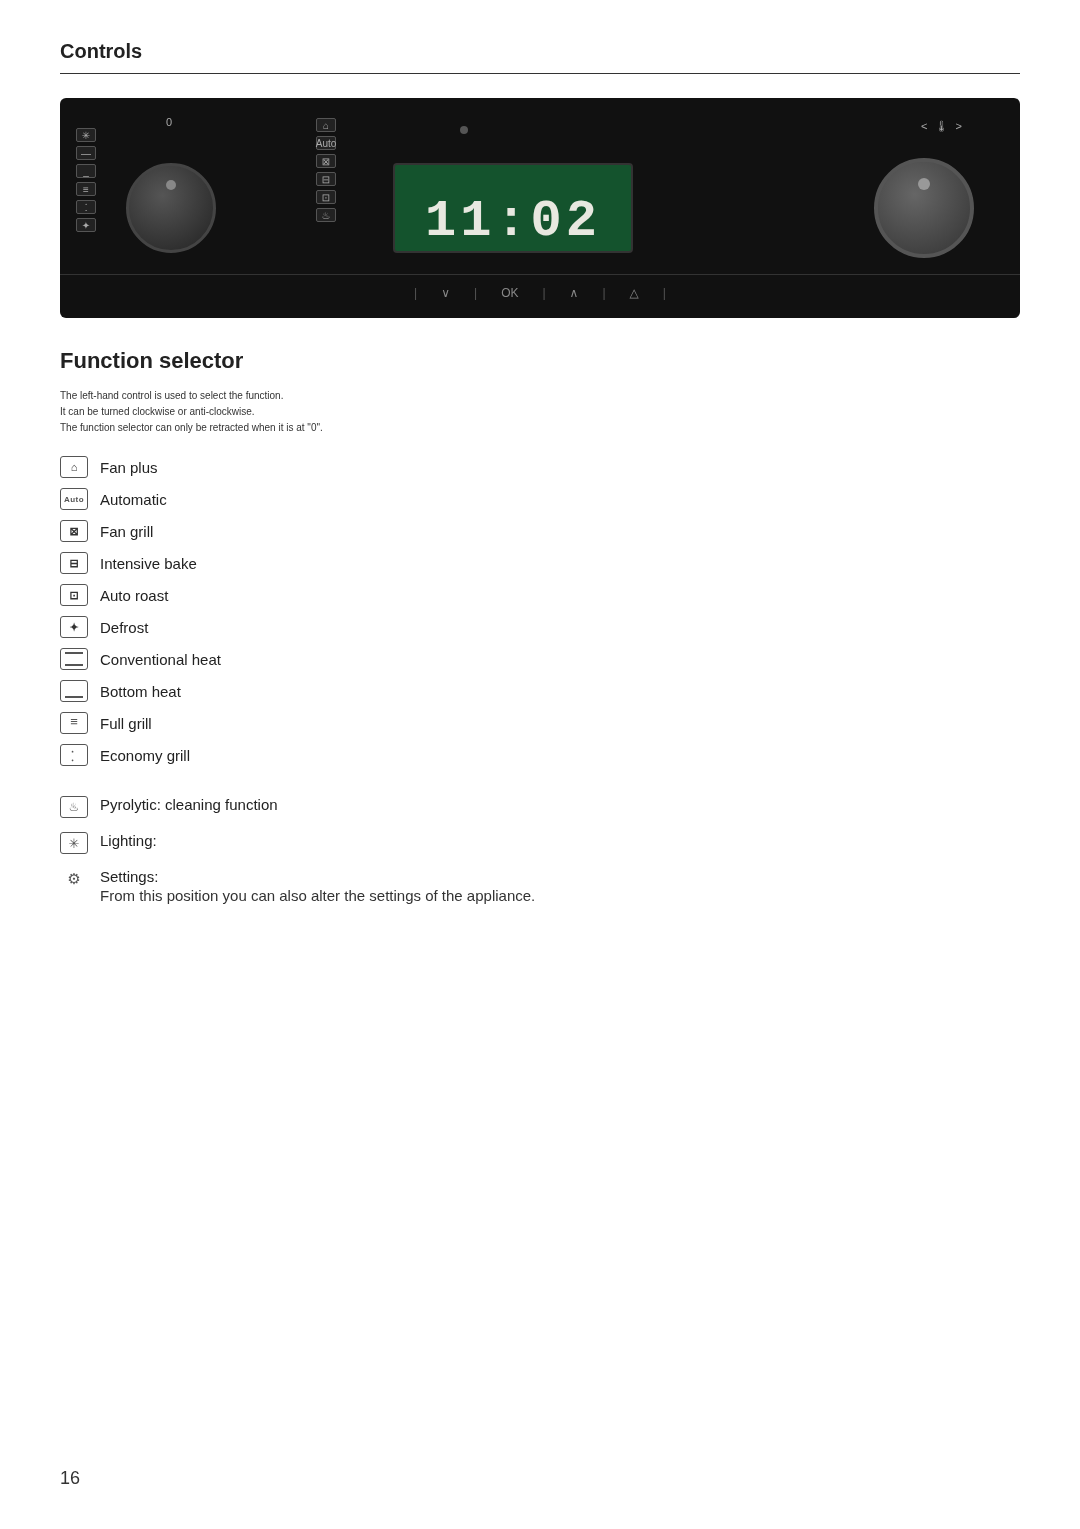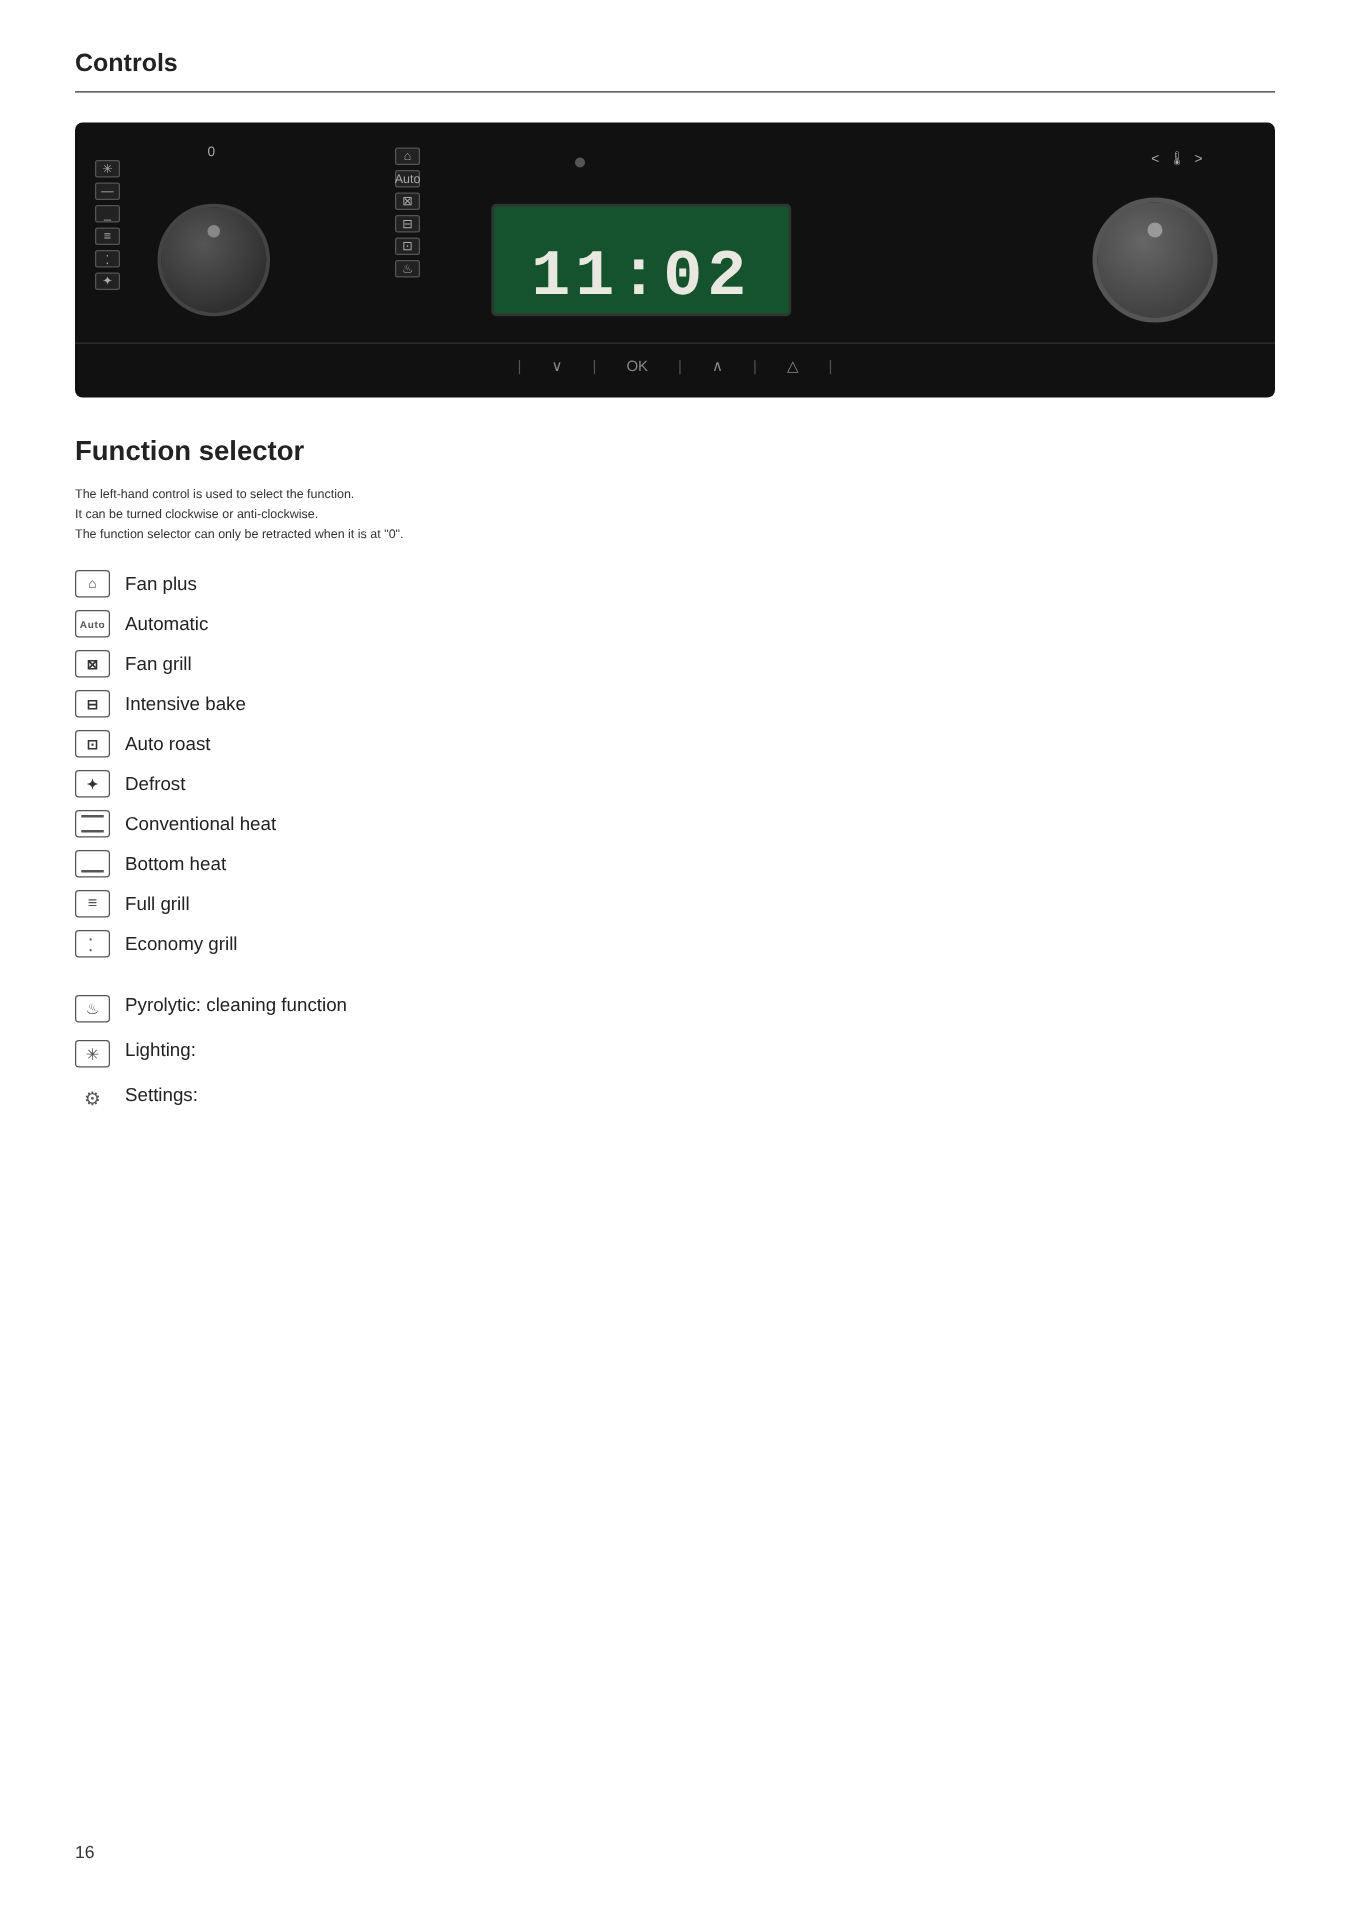--- a/index.html
+++ b/index.html
@@ -409,21 +409,21 @@
     }
 
     .extra-items .item-label {
       font-weight: normal;
     }
 
     .page-number {
       position: absolute;
       bottom: 40px;
       left: 60px;
-      font-size: 14px;
+      font-size: 18px;
       color: #333;
     }
   </style>
 </head>
 <body>
 
 <h1 class="page-title">Controls</h1>
 <hr class="title-divider">
 
 <div class="oven-panel">
@@ -550,18 +550,19 @@
     <span class="icon-lighting">✳</span>
     <div class="item-group">
       <span class="item-label">Lighting:</span>
     </div>
   </li>
 
   <li>
     <span class="icon-settings">⚙</span>
     <div class="item-group">
       <span class="item-label">Settings:</span>
+      <span class="sub-text">From this position you can also alter the settings of the appliance.</span>
     </div>
   </li>
 
 </ul>
 
 <div class="page-number">16</div>
 
 </body></html>

